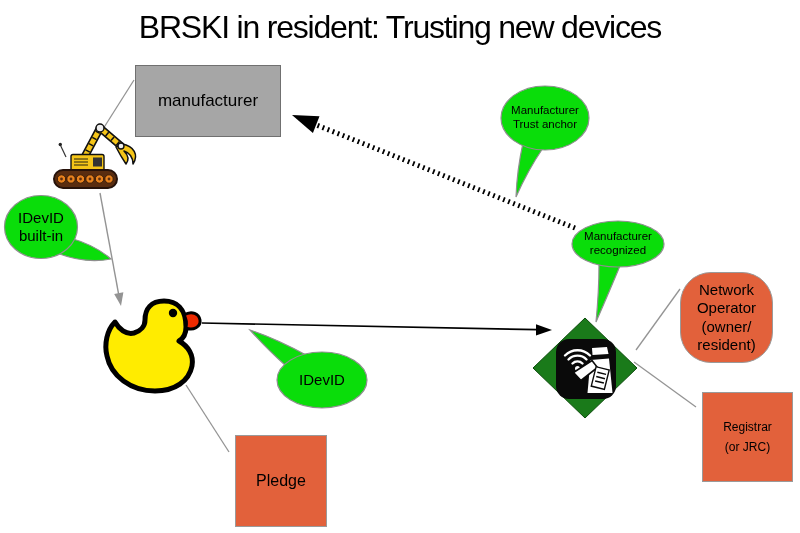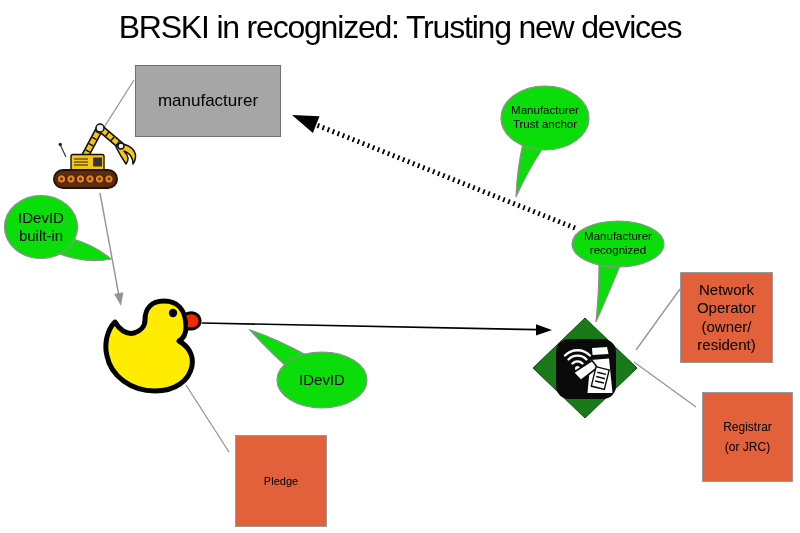--- a/index.html
+++ b/index.html
@@ -12,22 +12,22 @@
     position:absolute;top:9px;left:0;width:100%;text-align:center;
     font-size:32px;letter-spacing:-1.2px;z-index:2;
   }
   .node{
     position:absolute;display:flex;align-items:center;justify-content:center;
     text-align:center;white-space:pre-line;z-index:2;box-sizing:border-box;
   }
   .node.gray{background:var(--box-gray,#a6a6a6);border:1px solid #707070;font-size:17px;}
   .node.orange{background:var(--box-orange,#e2613b);border:1px solid #9a9a9a;}
   .manufacturer{left:135px;top:65px;width:146px;height:72px;}
-  .pledge{left:235px;top:435px;width:92px;height:92px;font-size:11px;}
-  .netop{left:680px;top:272px;width:93px;height:91px;font-size:15px;line-height:18.5px;}
+  .pledge{left:235px;top:435px;width:92px;height:92px;font-size:16px;}
+  .netop{left:680px;top:272px;width:93px;height:91px;font-size:15px;line-height:18.5px;border-radius:31px;}
   .registrar{left:702px;top:392px;width:91px;height:90px;font-size:12px;line-height:20px;}
   .bubble-label{
     position:absolute;text-align:center;white-space:pre-line;z-index:3;
   }
   .b1{left:1px;top:209px;width:80px;font-size:15px;line-height:18px;}
   .b2{left:277px;top:371px;width:90px;font-size:15px;}
   .b3{left:495px;top:103px;width:100px;font-size:11.5px;line-height:14px;}
   .b4{left:568px;top:229px;width:100px;font-size:11.5px;line-height:14px;}
 </style>
 </head>
@@ -143,21 +143,21 @@
       <path d="M543,148 Q528,170 516,197 Q517,170 523,143 Z"></path>
       <ellipse cx="545" cy="118" rx="44" ry="32"></ellipse>
     </g>
 
     <g fill="#0add0a" stroke="#8f8f8f" stroke-width="1.2">
       <path d="M622,261 Q610,290 596,322 Q599,292 599,264 Z"></path>
       <ellipse cx="618" cy="244" rx="46" ry="23"></ellipse>
     </g>
   </svg>
 
-  <div class="title">BRSKI in recognized: Trusting new devices</div>
+  <div class="title">BRSKI in resident: Trusting new devices</div>
 
   <div class="node gray manufacturer">
     <span>manufacturer</span>
   </div>
 
   <div class="node orange pledge">
     <span>Pledge</span>
   </div>
 
   <div class="node orange netop">

